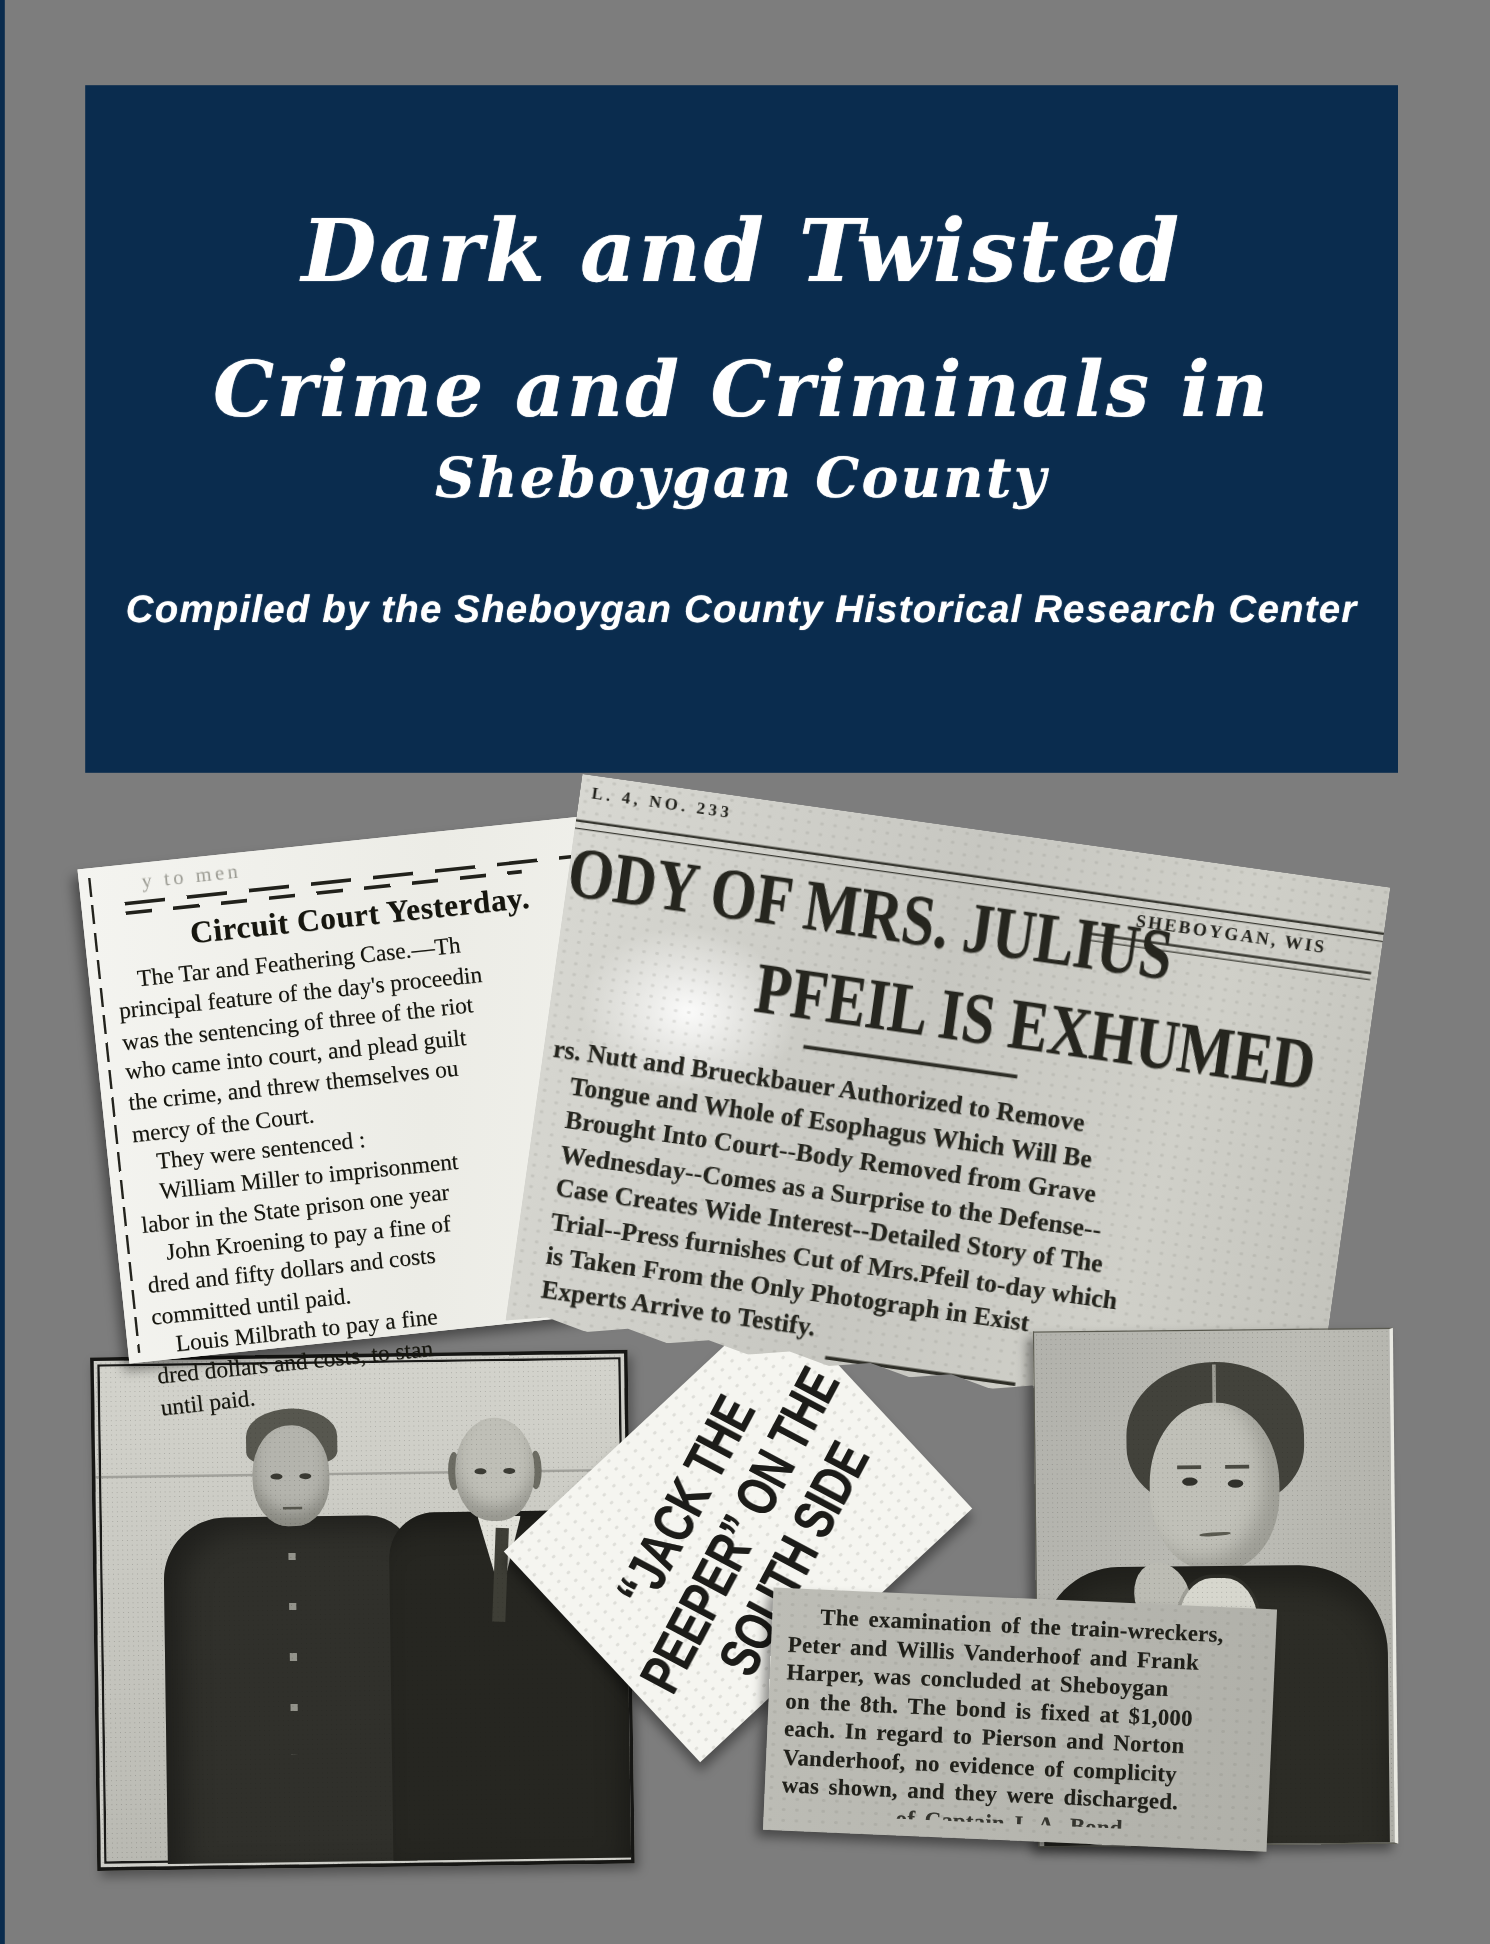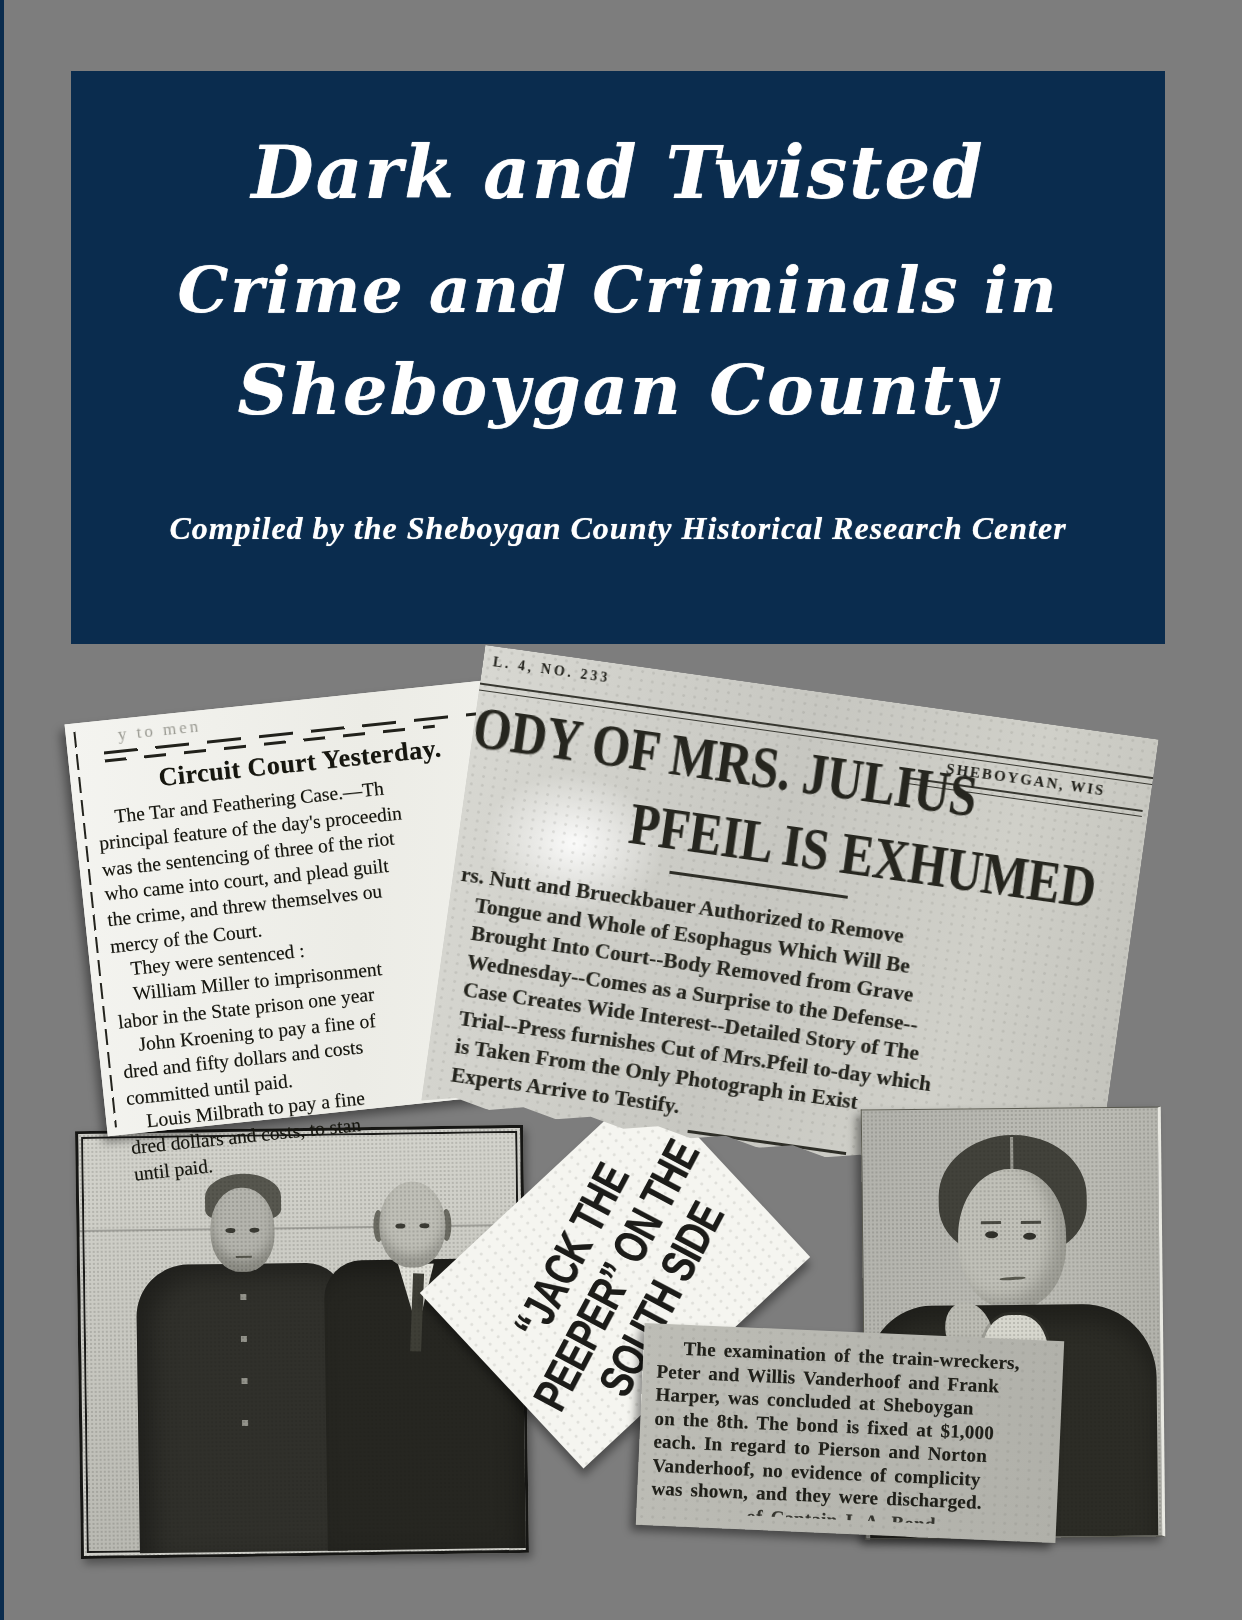--- a/index.html
+++ b/index.html
@@ -5,25 +5,25 @@
   html,body{margin:0;padding:0;background:#555;}
   .page{position:relative;width:1242px;height:1620px;background:#7d7d7d;overflow:hidden;
         font-family:"Liberation Serif",serif;}
   .edge-stripe{position:absolute;left:0;top:0;width:4px;height:100%;background:#0a2c4e;}
 
   
   .title-box{position:absolute;left:71px;top:71px;width:1094px;height:573px;background:#0a2c4e;
              color:#ffffff;text-align:center;z-index:1;}
   .title-line{font-family:"DejaVu Serif",serif;font-style:italic;font-weight:bold;line-height:1.12;
               letter-spacing:2px;text-shadow:0 0 1px rgba(255,255,255,.7);}
-  .t1{font-size:72px;padding-top:62px;}
+  .t1{font-size:72px;padding-top:98px;}
   .t2{font-size:64px;margin-top:40px;}
-  .t3{font-size:70px;margin-top:26px;}
-  .subtitle{font-family:Liberation Serif, serif;font-style:italic;font-weight:bold;font-size:32px;
-            margin-top:80px;letter-spacing:1px;text-shadow:0 0 1px rgba(255,255,255,.7);}
+  .t3{font-size:46px;margin-top:12px;}
+  .subtitle{font-family:Liberation Sans, sans-serif;font-style:italic;font-weight:bold;font-size:32px;
+            margin-top:64px;letter-spacing:1px;text-shadow:0 0 1px rgba(255,255,255,.7);}
 
   
   .ht{position:absolute;inset:0;background-image:radial-gradient(rgba(25,25,20,.20) 24%,transparent 28%);
       background-size:4px 4px;pointer-events:none;}
   .speck{position:absolute;inset:0;background-image:radial-gradient(rgba(120,120,112,.18) 18%,transparent 22%);
       background-size:11px 9px;pointer-events:none;}
 
   
   .clip-circuit{position:absolute;left:85px;top:700px;width:448px;height:414px;
       background:linear-gradient(98deg,#f4f4f0,#ececE6 60%,#f1f1ec);background-color:#f2f2ee;

